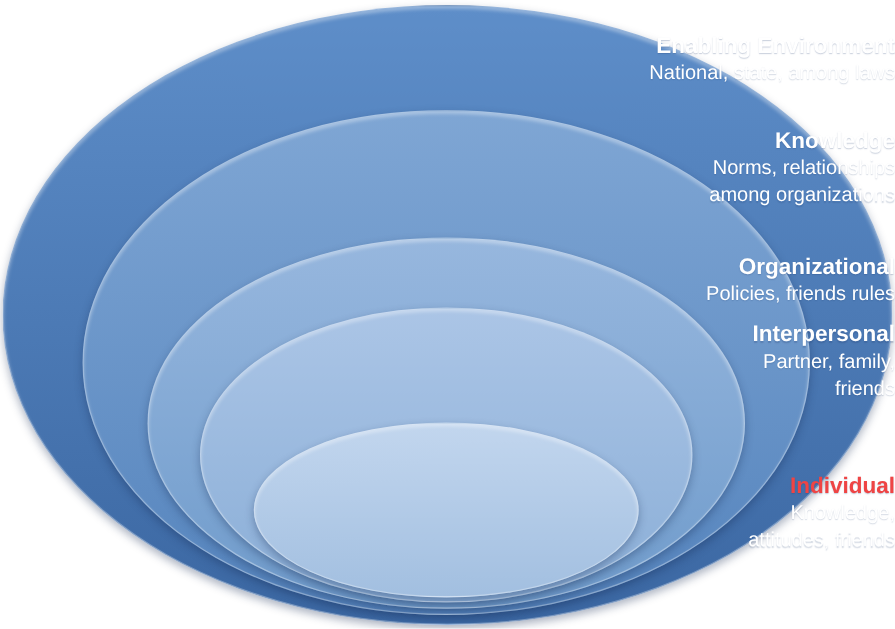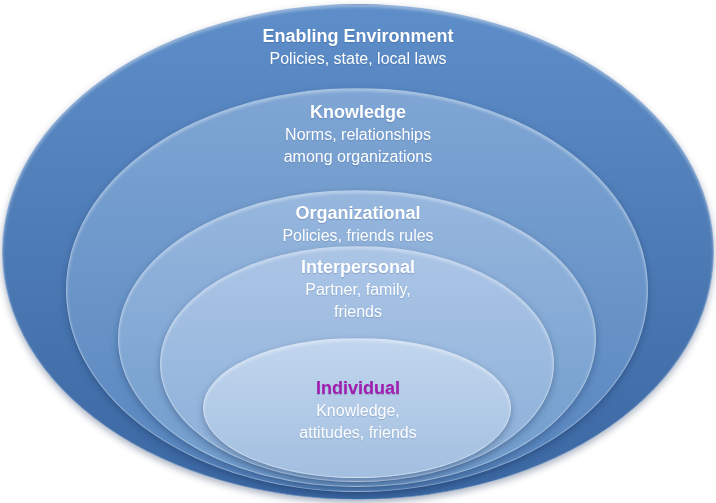--- a/index.html
+++ b/index.html
@@ -26,21 +26,21 @@
   .e0 { left: 2px;   top: 4px;   width: 712px; height: 496px; }
   .e1 { left: 66px;  top: 88px;  width: 582px; height: 404px; }
   .e2 { left: 118px; top: 190px; width: 478px; height: 297px; }
   .e3 { left: 160px; top: 246px; width: 394px; height: 236px; }
   .e4 { left: 203px; top: 338px; width: 308px; height: 140px; }
 
   .label-block {
     position: absolute;
     left: 0;
     right: 0;
-    text-align: center;
+    text-align: right;
     color: #ffffff;
     pointer-events: none;
   }
   .t0 { top: 24px; }
   .t1 { top: 100px; }
   .t2 { top: 201px; }
   .t3 { top: 255px; }
   .t4 { top: 376px; }
 
   .level-title {
@@ -64,39 +64,39 @@
 <div class="canvas">
 
   <div class="ellipse e0" style="background: linear-gradient(rgb(94, 142, 201) 0%, rgb(59, 103, 162) 100%);"></div>
   <div class="ellipse e1" style="background: linear-gradient(rgb(127, 166, 212) 0%, rgb(85, 132, 189) 100%);"></div>
   <div class="ellipse e2" style="background: linear-gradient(rgb(151, 183, 222) 0%, rgb(111, 155, 203) 100%);"></div>
   <div class="ellipse e3" style="background: linear-gradient(rgb(171, 197, 230) 0%, rgb(138, 174, 215) 100%);"></div>
   <div class="ellipse e4" style="background: linear-gradient(rgb(194, 214, 238) 0%, rgb(162, 191, 224) 100%);"></div>
 
   <div class="label-block t0" style="color: rgb(255, 255, 255);">
     <span class="level-title" style="color: rgb(255, 255, 255);">Enabling Environment</span>
-    <span class="level-subtitle" style="color: rgb(255, 255, 255);">Policies, state, local laws</span>
+    <span class="level-subtitle" style="color: rgb(255, 255, 255);">National, state, among laws</span>
   </div>
 
   <div class="label-block t1" style="color: rgb(255, 255, 255);">
     <span class="level-title" style="color: rgb(255, 255, 255);">Knowledge</span>
     <span class="level-subtitle" style="color: rgb(255, 255, 255);">Norms, relationships
 among organizations</span>
   </div>
 
   <div class="label-block t2" style="color: rgb(255, 255, 255);">
     <span class="level-title" style="color: rgb(255, 255, 255);">Organizational</span>
     <span class="level-subtitle" style="color: rgb(255, 255, 255);">Policies, friends rules</span>
   </div>
 
   <div class="label-block t3" style="color: rgb(255, 255, 255);">
     <span class="level-title" style="color: rgb(255, 255, 255);">Interpersonal</span>
     <span class="level-subtitle" style="color: rgb(255, 255, 255);">Partner, family,
 friends</span>
   </div>
 
   <div class="label-block t4" style="color: rgb(255, 255, 255);">
-    <span class="level-title" style="color: #a21caf;">Individual</span>
+    <span class="level-title" style="color: #ef4444;">Individual</span>
     <span class="level-subtitle" style="color: rgb(255, 255, 255);">Knowledge,
 attitudes, friends</span>
   </div>
 
 </div>
 
 </body></html>

